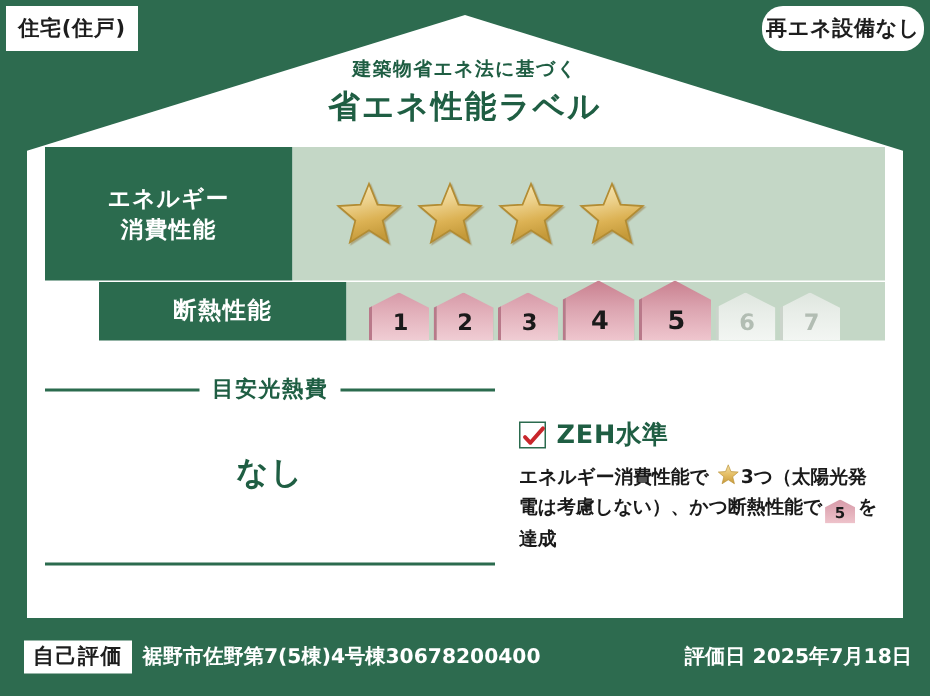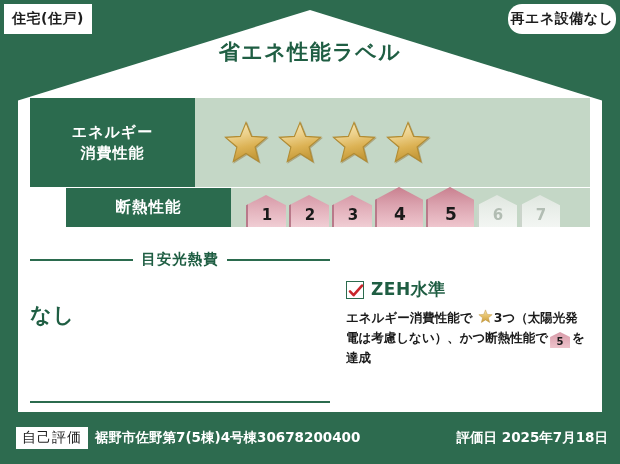--- a/index.html
+++ b/index.html
@@ -104,23 +104,23 @@
   
   #lower { position: absolute; z-index: 6; left: 30px; top: 250px; width: 560px; display: flex; }
   #cost-block { width: 300px; flex: 0 0 300px; }
   #cost-head {
     display: flex; align-items: center; gap: 8px;
     color: #1f5e43; font-size: 14.5px; font-weight: 700;
     letter-spacing: 1px;
   }
   .rule { flex: 1 1 auto; height: 2px; background: #2b6b4e; }
   #cost-value {
-    text-align: left; color: #1f5e43;
+    text-align: center; color: #1f5e43;
     font-size: 21px; font-weight: 700;
-    padding: 32px 0 72px 0;
+    padding: 32px 0 46px 0;
     letter-spacing: 1px;
   }
   #cost-foot { height: 2px; background: #2b6b4e; }
 
   #zeh-block { flex: 1 1 auto; padding: 28px 0 0 16px; }
   #zeh-head { display: flex; align-items: center; gap: 7px; margin-bottom: 7px; }
   #zeh-check {
     width: 18px; height: 18px; flex: 0 0 18px;
     border: 1.6px solid #2b6b4e; background: #fff;
     position: relative;
@@ -144,41 +144,42 @@
   
   #footer {
     position: absolute; z-index: 7;
     left: 0; right: 0; bottom: 0; height: 52px;
     display: flex; align-items: center;
     padding: 0 12px 0 16px;
     color: #ffffff;
   }
   #self-eval-badge {
     background: #ffffff; color: #1d1d1d;
-    font-size: 14px; font-weight: 400; letter-spacing: 1px;
+    font-size: 14px; font-weight: 700; letter-spacing: 1px;
     padding: 2px 6px; margin-right: 7px;
   }
   #building-name { font-size: 13.5px; font-weight: 700; letter-spacing: 0; }
   #footer-right { margin-left: auto; text-align: right; }
   #eval-date { font-size: 13.5px; font-weight: 700; }
   #label-id { font-size: 10px; font-weight: 700; margin-top: 1px; }
 </style>
 </head>
 <body>
 
 <div id="house-panel"></div>
 
 <div class="corner-tag" id="tag-left">
   <span>住宅(住戸)</span>
 </div>
 <div class="corner-tag" id="tag-right">
   <span>再エネ設備なし</span>
 </div>
 
 <div id="title-block">
+  <div id="title-sub">建築物省エネ法に基づく</div>
   <div id="title-main">省エネ性能ラベル</div>
 </div>
 
 <div id="rows">
 
   <div class="perf-row row-energy">
     <div class="row-label two-line">
       <span>エネルギー</span>
       <span>消費性能</span>
     </div>

